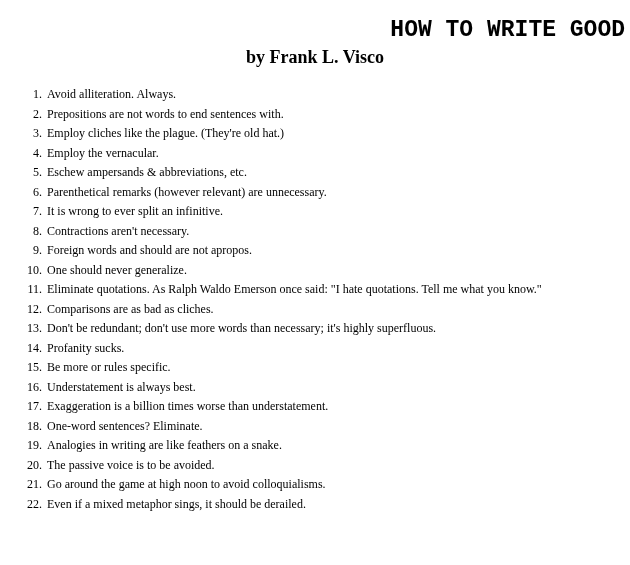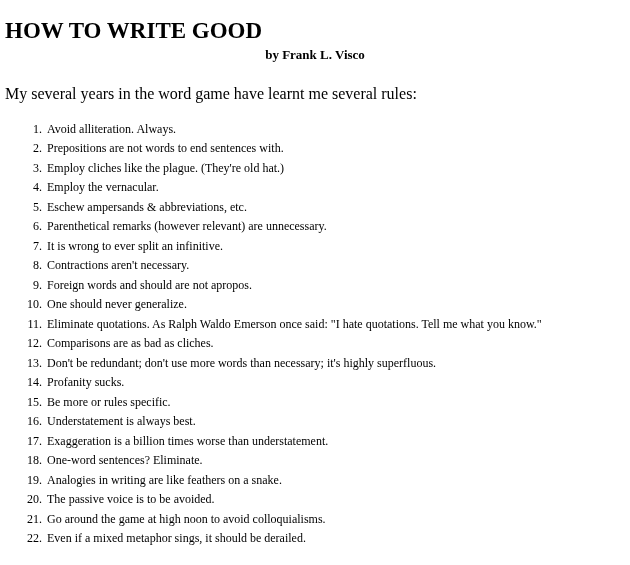--- a/index.html
+++ b/index.html
@@ -11,30 +11,31 @@
     width: 630px;
     height: 565px;
     overflow: hidden;
     font-family: "Liberation Serif", "DejaVu Serif", serif;
     color: #000000;
   }
   .page {
     padding: 4px 5px 0 5px;
   }
   .title {
-    text-align: left;
+    text-align: right;
     font-weight: bold;
     font-size: 23px;
     line-height: 1.1;
     margin: 14px 0 0 0;
+    font-family: Liberation Mono, monospace;
   }
   .byline {
     text-align: center;
     font-weight: bold;
-    font-size: 13px;
+    font-size: 18px;
     line-height: 1.1;
     margin: 5px 0 8px 0;
   }
   .intro {
     font-size: 16px;
     line-height: 19px;
     margin: 21px 0 0 0;
   }
   ol.rules {
     margin: 17px 0 0 0;
@@ -45,21 +46,20 @@
     line-height: 19.5px;
     padding-left: 2px;
   }
 </style>
 </head>
 <body>
 
 <div class="page">
   <div class="title">HOW TO WRITE GOOD</div>
   <div class="byline">by Frank L. Visco</div>
-  <p class="intro">My several years in the word game have learnt me several rules:</p>
   <ol class="rules">
     <li>Avoid alliteration. Always.</li>
     <li>Prepositions are not words to end sentences with.</li>
     <li>Employ cliches like the plague. (They're old hat.)</li>
     <li>Employ the vernacular.</li>
     <li>Eschew ampersands &amp; abbreviations, etc.</li>
     <li>Parenthetical remarks (however relevant) are unnecessary.</li>
     <li>It is wrong to ever split an infinitive.</li>
     <li>Contractions aren't necessary.</li>
     <li>Foreign words and should are not apropos.</li>

